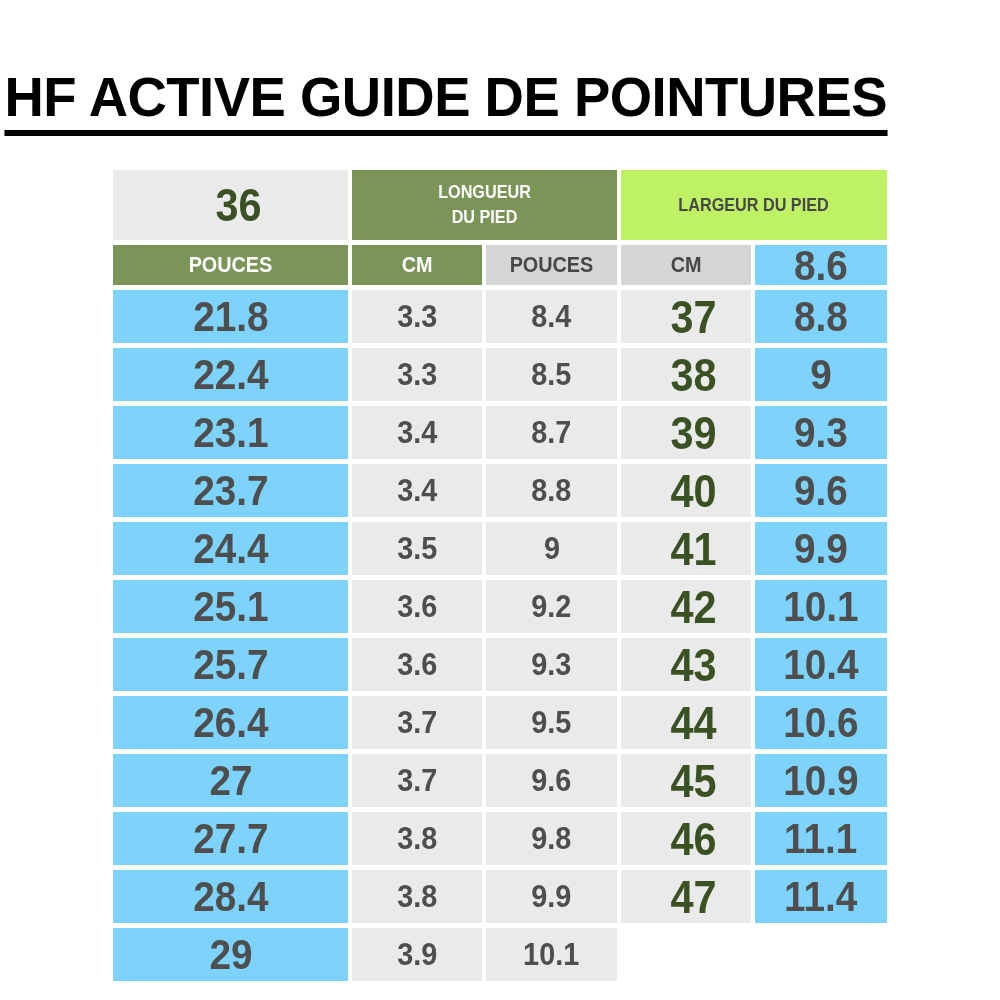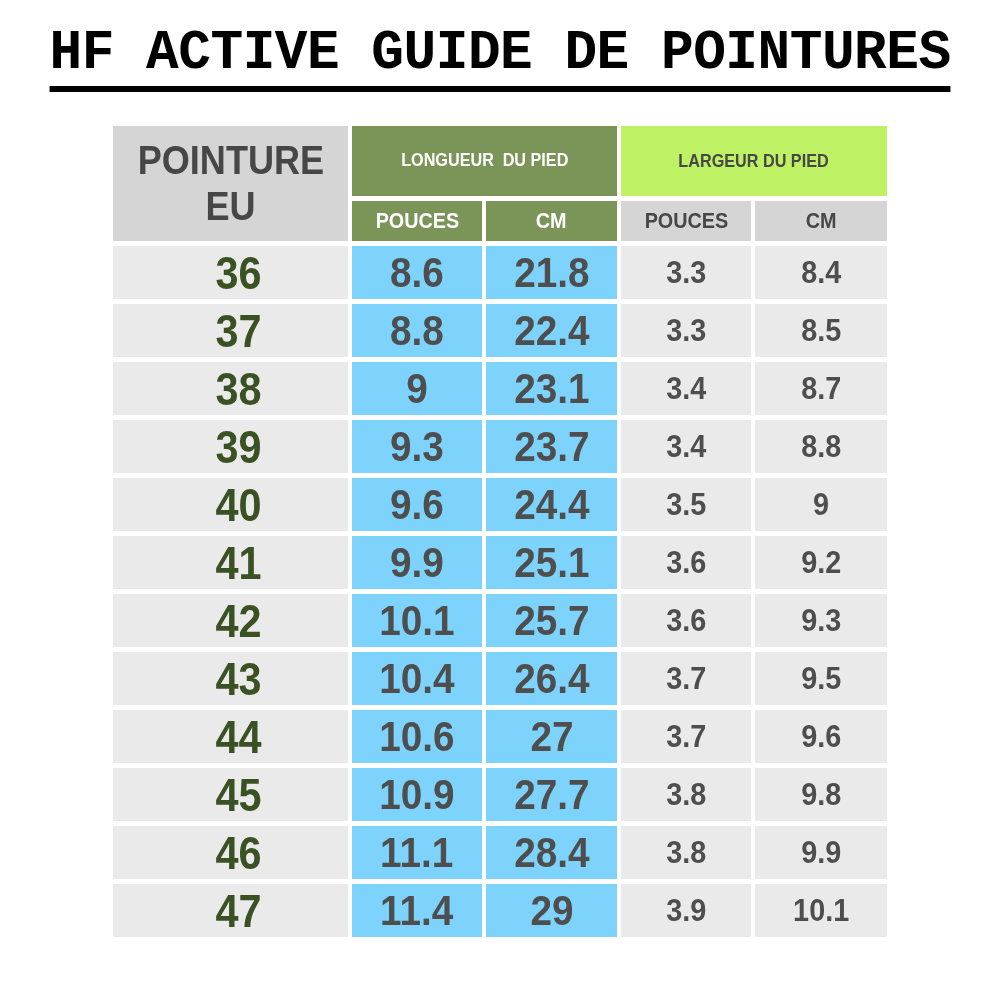--- a/index.html
+++ b/index.html
@@ -5,21 +5,21 @@
   * { margin: 0; padding: 0; box-sizing: border-box; }
   html, body { background: #ffffff; }
   body {
     width: 1000px; height: 1000px;
     font-family: "Liberation Sans", sans-serif;
     overflow: hidden;
   }
   .page { width: 1000px; height: 1000px; background: #ffffff; }
 
   
-  .title-wrap { text-align: center; padding-top: 26px; font-family: Liberation Mono, monospace; }
+  .title-wrap { text-align: left; padding-top: 70px; }
   .title {
     display: inline-block;
     font-size: 55px;
     font-weight: 800;
     letter-spacing: -0.5px;
     line-height: 1;
     color: #000000;
     white-space: nowrap;
     padding-bottom: 5px;
     border-bottom: 6px solid #000000;
@@ -49,21 +49,21 @@
     grid-column: 1; grid-row: 1 / 3;
     background: #D5D5D5; color: #474747;
     font-size: 41px; font-weight: 800;
     flex-direction: column; line-height: 1.12;
   }
   .h-size .cnd { transform: scaleX(0.88); }
   .h-length {
     grid-column: 2 / 4; grid-row: 1;
     background: #7B9457; color: #ffffff;
     font-size: 18px; font-weight: 800;
-    flex-direction: row; line-height: 1.4;
+    flex-direction: column; line-height: 1.4;
   }
   .h-width {
     grid-column: 4 / 6; grid-row: 1;
     background: #bef264; color: #474747;
     font-size: 18px; font-weight: 800;
   }
   .h-sub { font-size: 22px; font-weight: 800; grid-row: 2; }
   .h-sub.green { background: #7B9457; color: #ffffff; }
   .h-sub.gray  { background: #D5D5D5; color: #474747; }
 
@@ -76,24 +76,20 @@
 <body>
 
 <div class="page">
 
   <div class="title-wrap">
     <h1 class="title">HF ACTIVE GUIDE DE POINTURES</h1>
   </div>
 
   <div class="size-table">
 
-    <div class="cell h-size">
-      <span class="cnd">POINTURE</span>
-      <span class="cnd">EU</span>
-    </div>
     <div class="cell h-length">
       <span class="cnd">LONGUEUR</span>
       <span class="cnd">DU PIED</span>
     </div>
     <div class="cell h-width">
       <span class="cnd">LARGEUR DU PIED</span>
     </div>
 
     <div class="cell h-sub green">
       <span class="cnd">POUCES</span>

